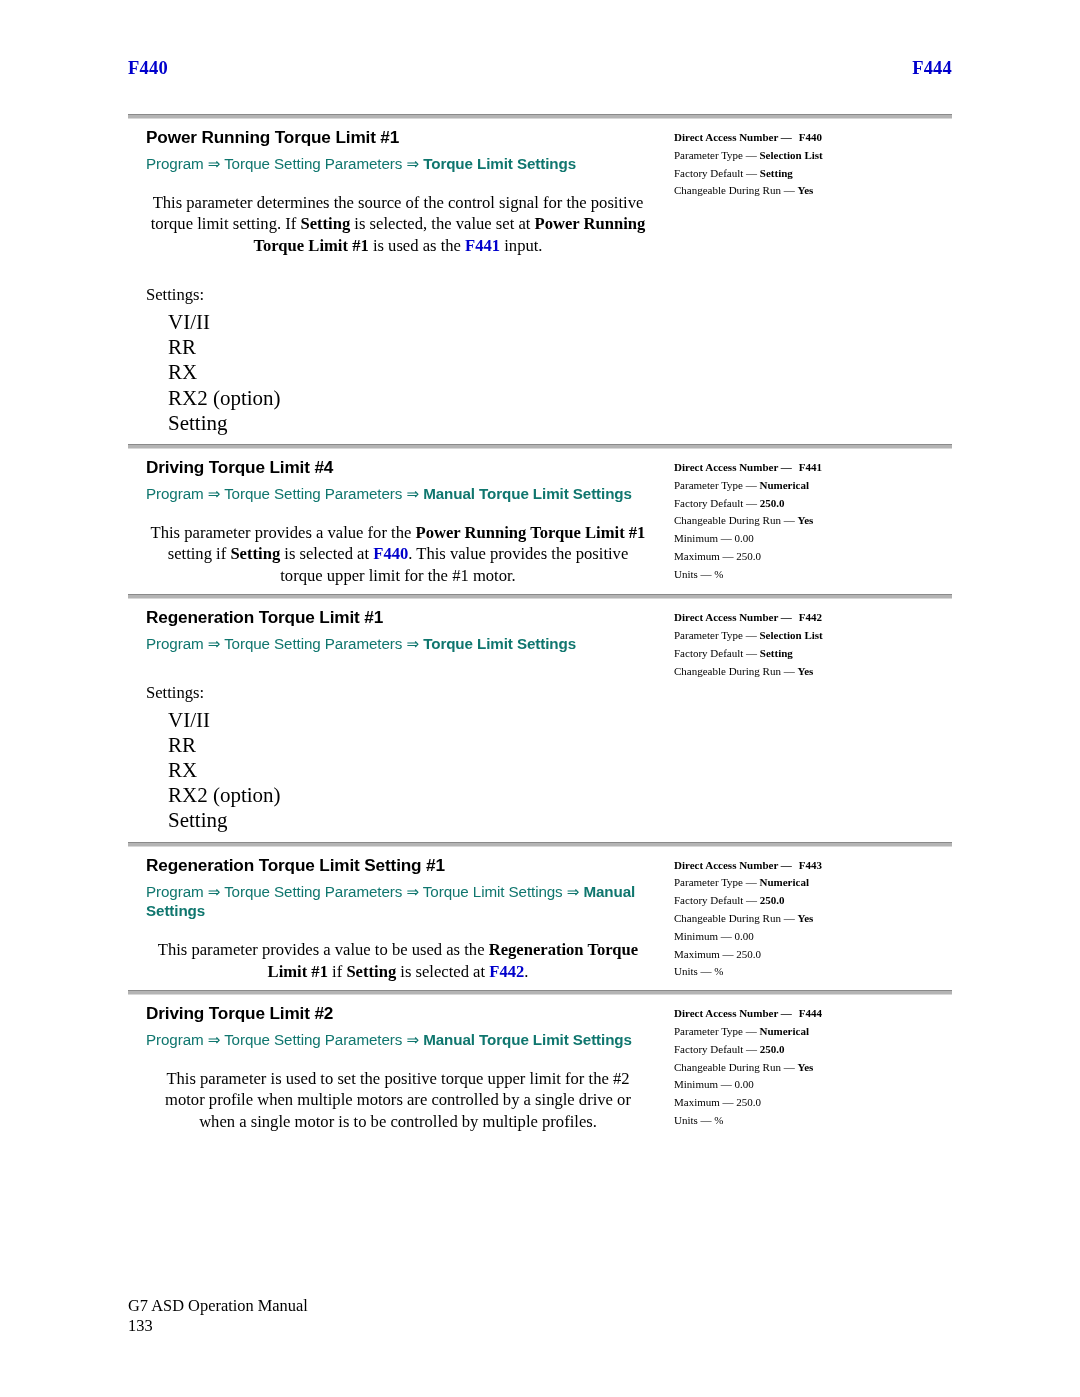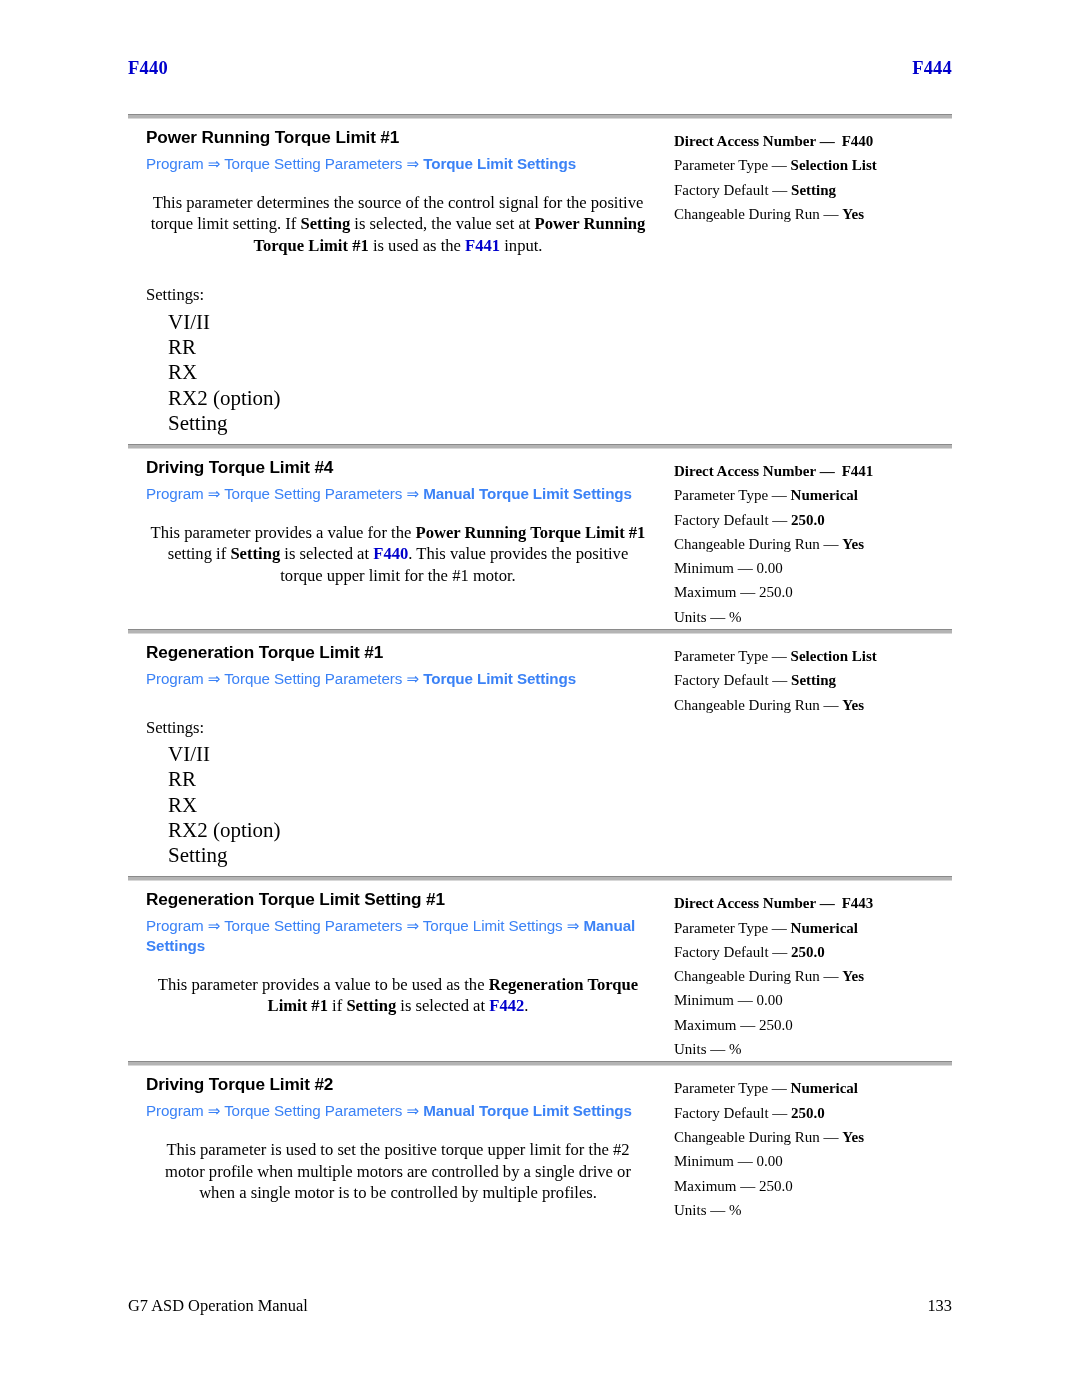--- a/index.html
+++ b/index.html
@@ -90,21 +90,21 @@
     letter-spacing: -0.15px;
     margin: 0 0 6px 0;
     color: #000;
   }
   .breadcrumb {
     font-family: "Liberation Sans", sans-serif;
     font-size: 15.2px;
     line-height: 1.30;
     letter-spacing: -0.1px;
     margin: 0;
-    color: #3b82f6;
+    color: #0f766e;
   }
   .breadcrumb b { font-weight: bold; }
 
   .body-para {
     font-family: "Liberation Serif", serif;
     font-size: 16.6px;
     line-height: 1.30;
     margin: 18px 0 0 0;
     color: #000;
     text-align: center;
@@ -131,21 +131,21 @@
   }
 
   
   .spec-list {
     list-style: none;
     margin: 0;
     padding: 0;
   }
   .spec-list li {
     font-family: "Liberation Serif", serif;
-    font-size: 15px;
+    font-size: 11px;
     line-height: 1.62;
     white-space: nowrap;
     color: #000;
   }
   .spec-list li.dan {
     font-weight: bold;
   }
   .spec-list li .v-bold { font-weight: bold; }
   .dan-gap { display: inline-block; width: 7px; }
 
@@ -157,20 +157,21 @@
     position: absolute;
     left: 128px;
     top: 1296px;
     width: 824px;
     display: flex;
     justify-content: space-between;
     align-items: baseline;
     font-family: "Liberation Serif", serif;
     font-size: 16.4px;
     color: #000;
+    flex-direction: column;
   }
 </style>
 </head>
 <body>
 
 <div class="page">
 
   <div class="running-header">
     <span class="rh">F440</span>
     <span class="rh">F444</span>
@@ -232,20 +233,21 @@
             <li>VI/II</li>
             <li>RR</li>
             <li>RX</li>
             <li>RX2 (option)</li>
             <li>Setting</li>
           </ul>
           <div class="pad-bottom"></div>
         </div>
         <div class="col-right">
           <ul class="spec-list">
+            <li class="dan">Direct Access Number —<span class="dan-gap"></span><span>F442</span></li>
             <li>Parameter Type — <span class="v-bold">Selection List</span></li>
             <li>Factory Default — <span class="v-bold">Setting</span></li>
             <li>Changeable During Run — <span class="v-bold">Yes</span></li>
           </ul>
         </div>
       </div>
       <div class="rule"></div>
       <div class="section">
         <div class="col-left">
           <h2 class="sec-title">Regeneration Torque Limit Setting #1</h2>
@@ -268,20 +270,21 @@
       <div class="rule"></div>
       <div class="section">
         <div class="col-left">
           <h2 class="sec-title">Driving Torque Limit #2</h2>
           <p class="breadcrumb"><span>Program ⇒ Torque Setting Parameters ⇒ </span><b>Manual Torque Limit Settings</b></p>
           <p class="body-para"><span>This parameter is used to set the positive torque upper limit for the #2 motor profile when multiple motors are controlled by a single drive or when a single motor is to be controlled by multiple profiles.</span></p>
           <div class="pad-bottom"></div>
         </div>
         <div class="col-right">
           <ul class="spec-list">
+            <li class="dan">Direct Access Number —<span class="dan-gap"></span><span>F444</span></li>
             <li>Parameter Type — <span class="v-bold">Numerical</span></li>
             <li>Factory Default — <span class="v-bold">250.0</span></li>
             <li>Changeable During Run — <span class="v-bold">Yes</span></li>
             <li>Minimum — <span>0.00</span></li>
             <li>Maximum — <span>250.0</span></li>
             <li>Units — <span>%</span></li>
           </ul>
         </div>
       </div>
     </div>

